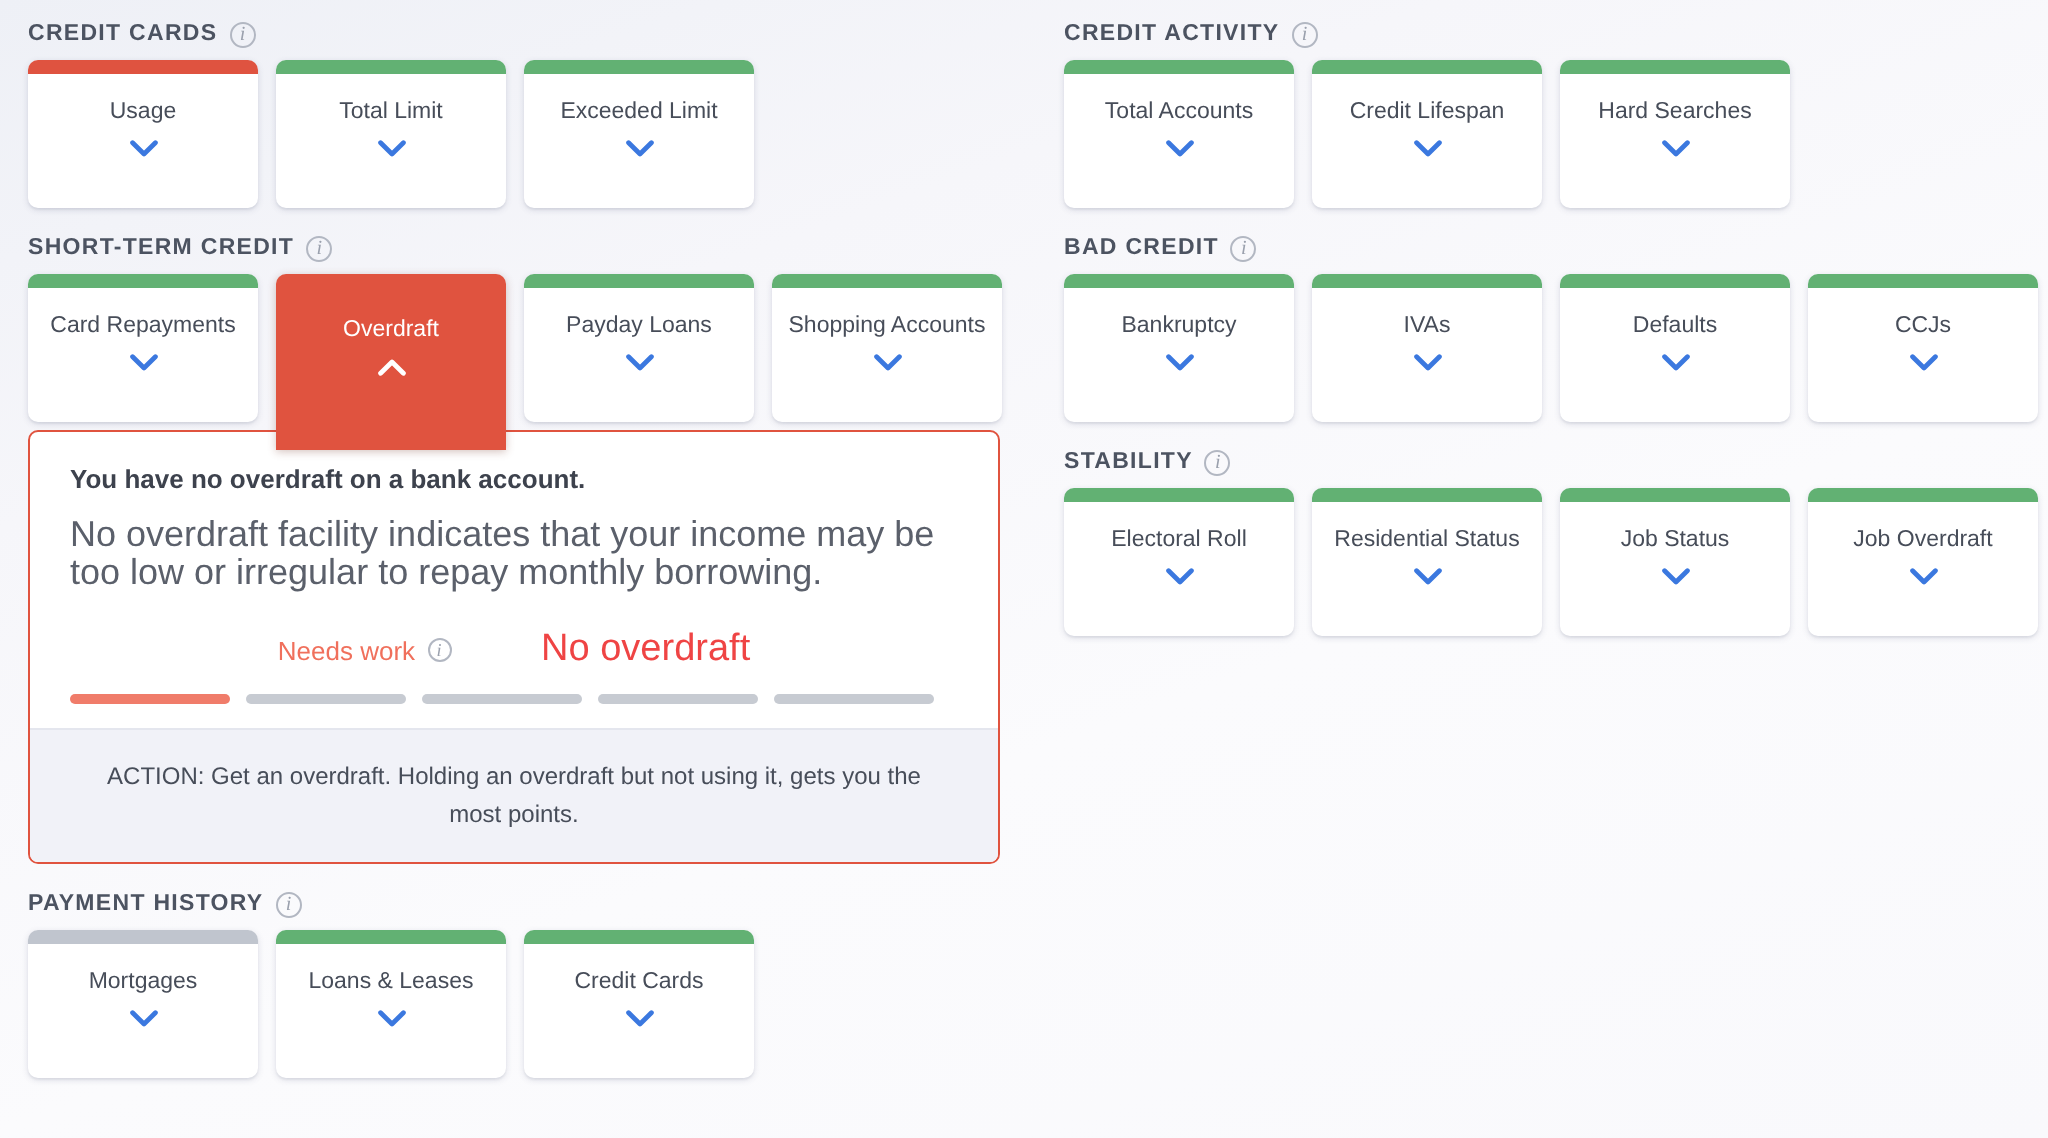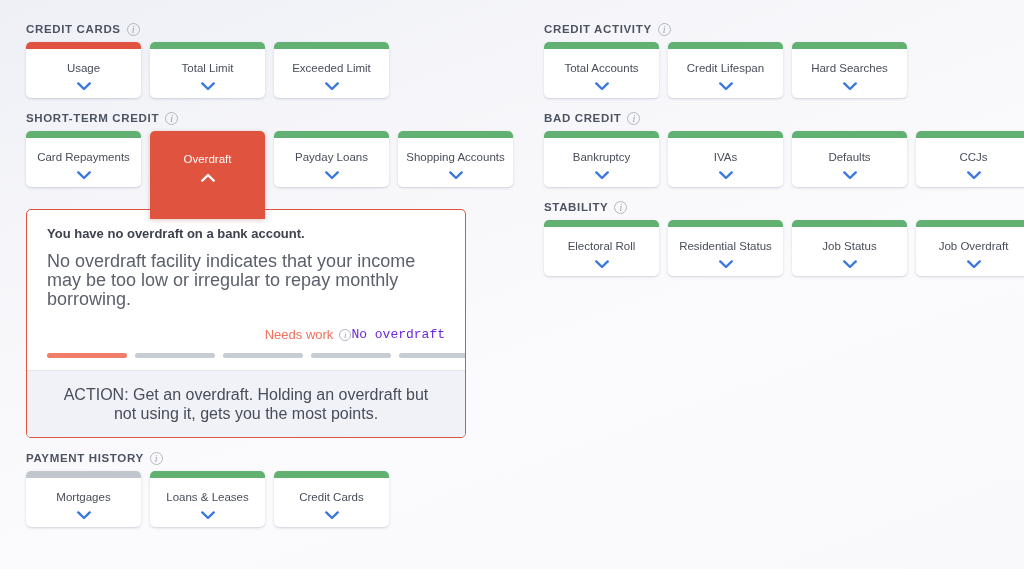--- a/index.html
+++ b/index.html
@@ -14,21 +14,21 @@
     font-family: "Liberation Sans", sans-serif;
     background: linear-gradient(160deg, #eef0f6 0%, #f6f6fa 28%, #fbfbfd 60%, #f9f9fc 100%);
     color: #4a4f5a;
     -webkit-font-smoothing: antialiased;
   }
 
   #root {
     position: relative;
     width: 1024px;
     height: 569px;
-    padding: 16px;
+    padding: 4px;
   }
 
   .columns {
     display: flex;
     width: 1024px;
   }
 
   .col {
     width: 512px;
     padding: 0 16px 0 8px;
@@ -77,21 +77,21 @@
   
   .card-row {
     display: flex;
     gap: 9px;
     padding-left: 2px;
   }
 
   .card {
     position: relative;
     width: 115px;
-    height: 56px;
+    height: 74px;
     background: #ffffff;
     border-radius: 5px;
     box-shadow: 0 1px 3px rgba(70,80,110,0.17), 0 1px 1px rgba(70,80,110,0.07);
     display: flex;
     flex-direction: column;
     align-items: center;
     justify-content: flex-start;
     overflow: hidden;
     cursor: pointer;
     flex: none;
@@ -131,21 +131,21 @@
     box-shadow: 0 1px 4px rgba(120,60,45,0.30);
     z-index: 3;
   }
   .card.selected .card-label { color: #ffffff; margin-top: 22px; }
 
   
   .detail {
     position: relative;
     margin-top: -10px;
     margin-left: 2px;
-    width: 440px;
+    width: 486px;
     border: 1.5px solid #e0533f;
     border-radius: 5px;
     background: #ffffff;
     overflow: hidden;
     z-index: 1;
   }
 
   .detail-body { padding: 16px 20px 12px 20px; }
 
   .detail-title {
@@ -158,58 +158,58 @@
   .detail-text {
     font-size: 18px;
     line-height: 19px;
     color: #5b606b;
     margin-bottom: 18px;
   }
 
   .rating-row {
     display: flex;
     align-items: center;
-    justify-content: flex-end;
+    justify-content: center;
     margin-bottom: 11px;
+    gap: 45px;
   }
 
   .rating-left {
     display: flex;
     align-items: center;
     gap: 6px;
   }
 
   .rating-label {
     font-size: 13px;
     color: #f0705c;
   }
 
   .rating-value {
-    font-size: 13px;
-    color: #6d28d9;
-    font-family: Liberation Mono, monospace;
+    font-size: 19px;
+    color: #ef4444;
   }
 
   .segments { display: flex; gap: 8px; }
 
   .seg {
     width: 80px;
     height: 5px;
     border-radius: 3px;
     background: #c7cbd2;
     flex: none;
   }
   .seg.on { background: #f07c6a; }
 
   .detail-action {
     background: #f1f2f8;
     border-top: 1px solid #e4e6ee;
     padding: 14px 30px;
     text-align: center;
-    font-size: 16px;
+    font-size: 12px;
     line-height: 19px;
     color: #474d59;
   }
 </style>
 </head>
 <body>
 
 <div id="root">
   <div class="columns">
 

